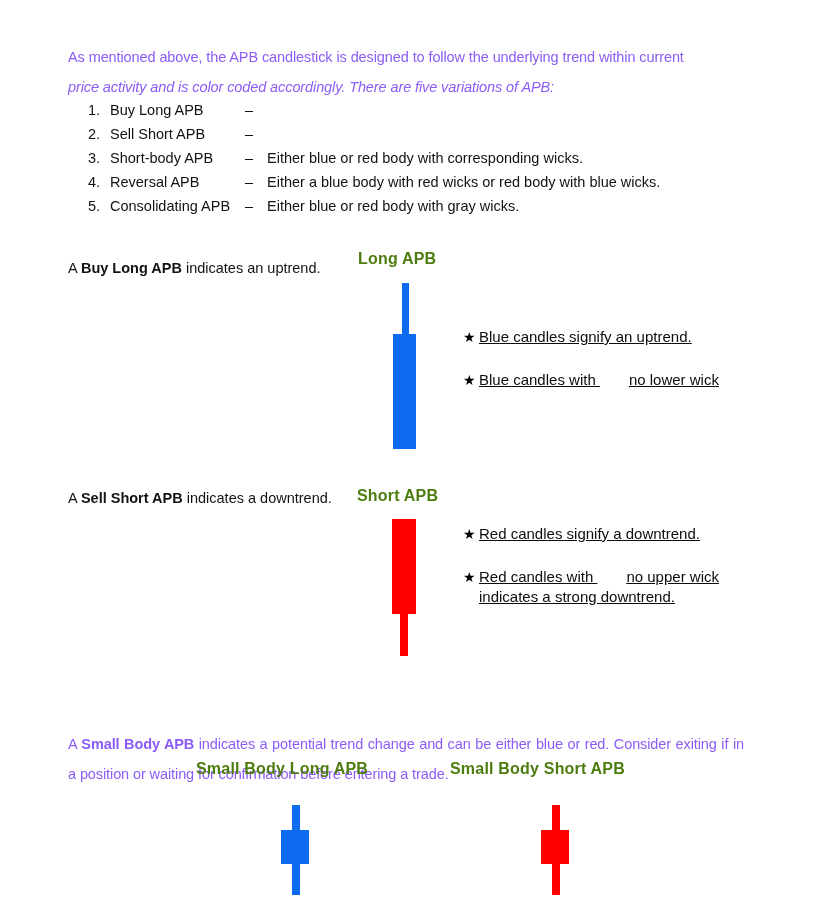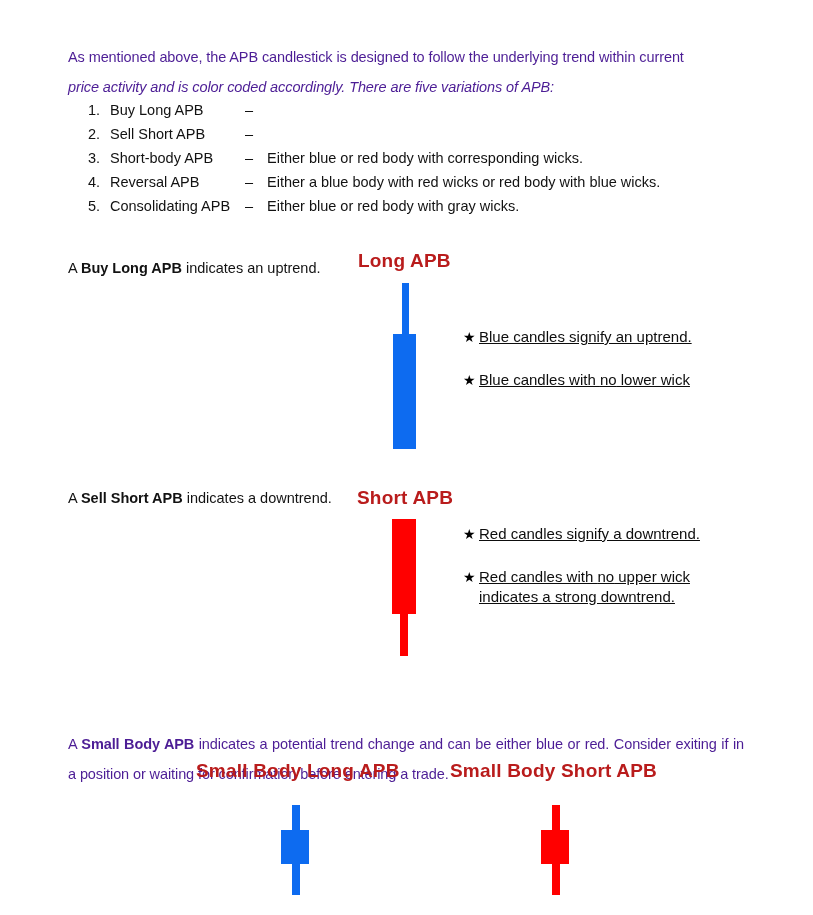--- a/index.html
+++ b/index.html
@@ -15,21 +15,21 @@
     color: #000000;
     overflow: hidden;
   }
 
   
   .doc-text {
     position: absolute;
     font-family: "Liberation Sans", sans-serif;
     font-size: 14.5px;
     line-height: 30px;
-    color: #4c1d95;
+    color: #8b5cf6;
     letter-spacing: -0.1px;
   }
   .intro-para {
     left: 68px;
     top: 42px;
     width: 676px;
     text-align: justify;
     text-justify: inter-word;
   }
   .intro-para .line2 { display: block; font-style: italic; }
@@ -84,23 +84,23 @@
     top: 729px;
     width: 676px;
     text-align: justify;
     line-height: 30px;
   }
 
   
   .chart-heading {
     position: absolute;
     font-family: "Liberation Sans", sans-serif;
-    font-size: 19px;
+    font-size: 16px;
     font-weight: bold;
-    color: #b91c1c;
+    color: #4d7c0f;
     white-space: nowrap;
     letter-spacing: 0.2px;
   }
   .head-long       { left: 358px; top: 250px; }
   .head-short      { left: 357px; top: 487px; }
   .head-sb-long    { left: 196px; top: 760px; }
   .head-sb-short   { left: 450px; top: 760px; }
 
   
   .candle { position: absolute; }
@@ -171,21 +171,21 @@
     font-size: 14px;
     line-height: 20px;
     color: #000;
   }
   .note .note-text {
     flex: 1 1 auto;
     line-height: 20px;
     text-decoration: underline;
   }
   .note .note-text .l2 { display: block; }
-  u { text-decoration: underline; }
+  u { text-decoration: underline; margin-left: 29px; }
 </style>
 </head>
 <body>
 
 <div class="doc-text intro-para">
   <span>As mentioned above, the APB candlestick is designed to follow the underlying trend within current</span>
   <span class="line2">price activity and is color coded accordingly.   There are five variations of APB:</span>
 </div>
 
 <div class="variations-list">

